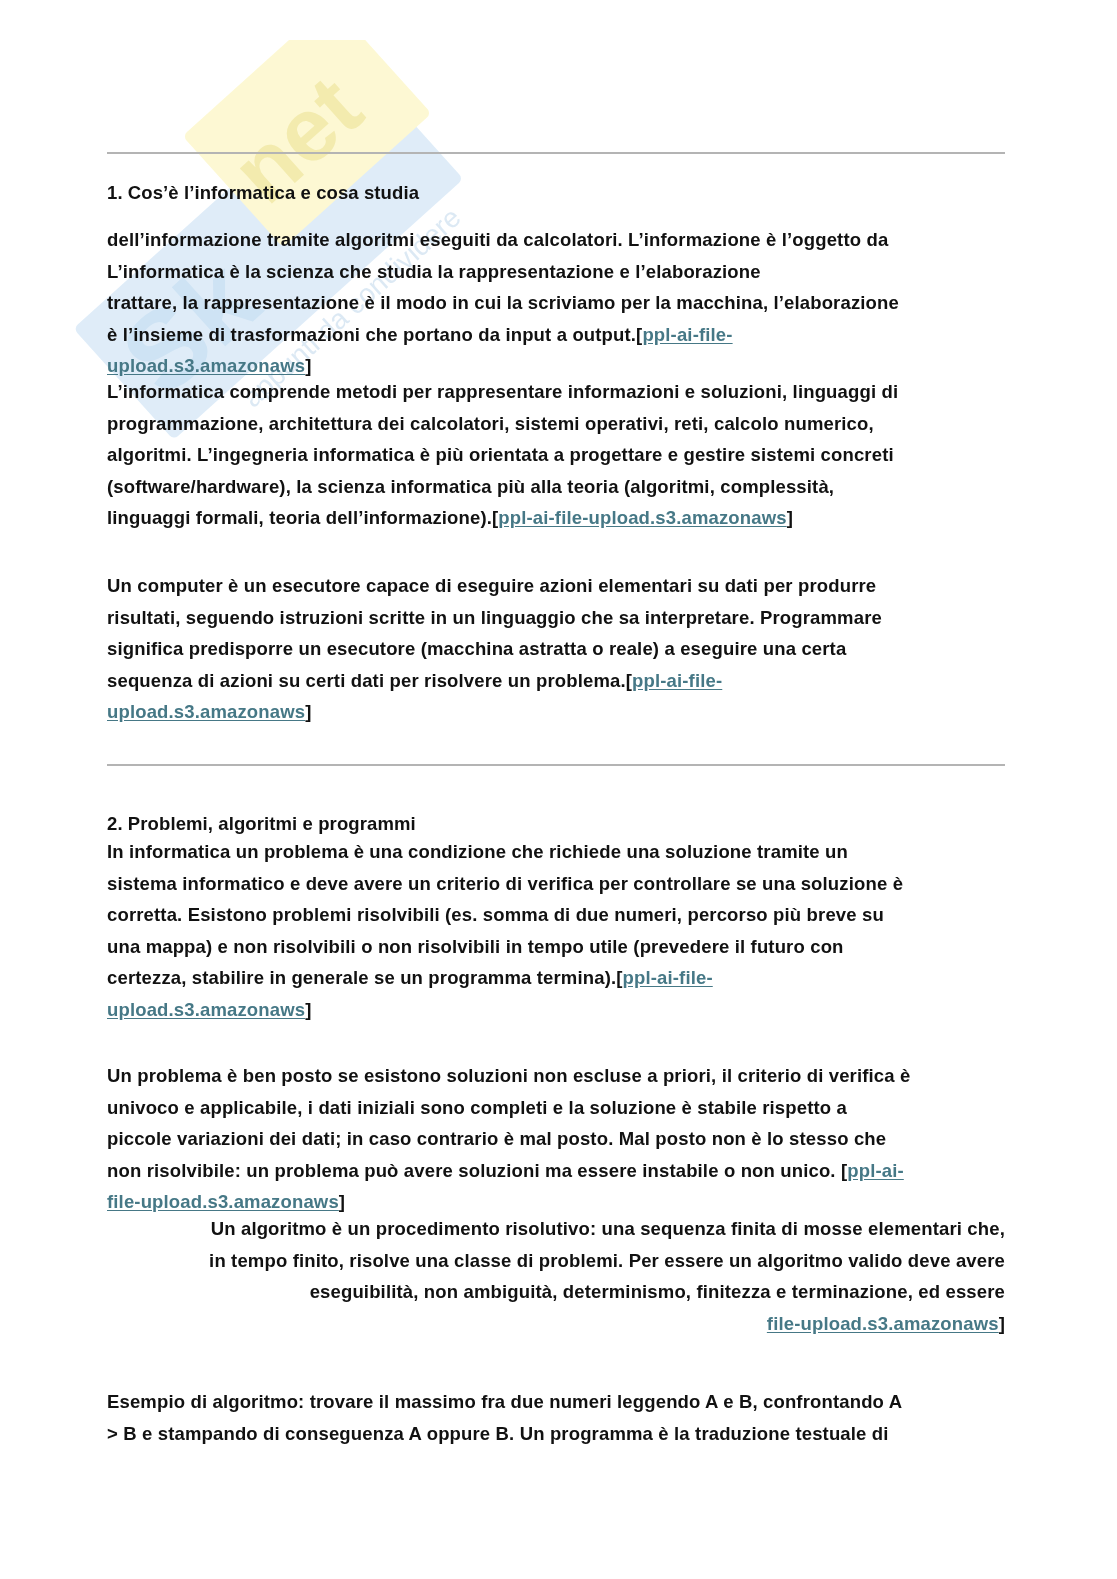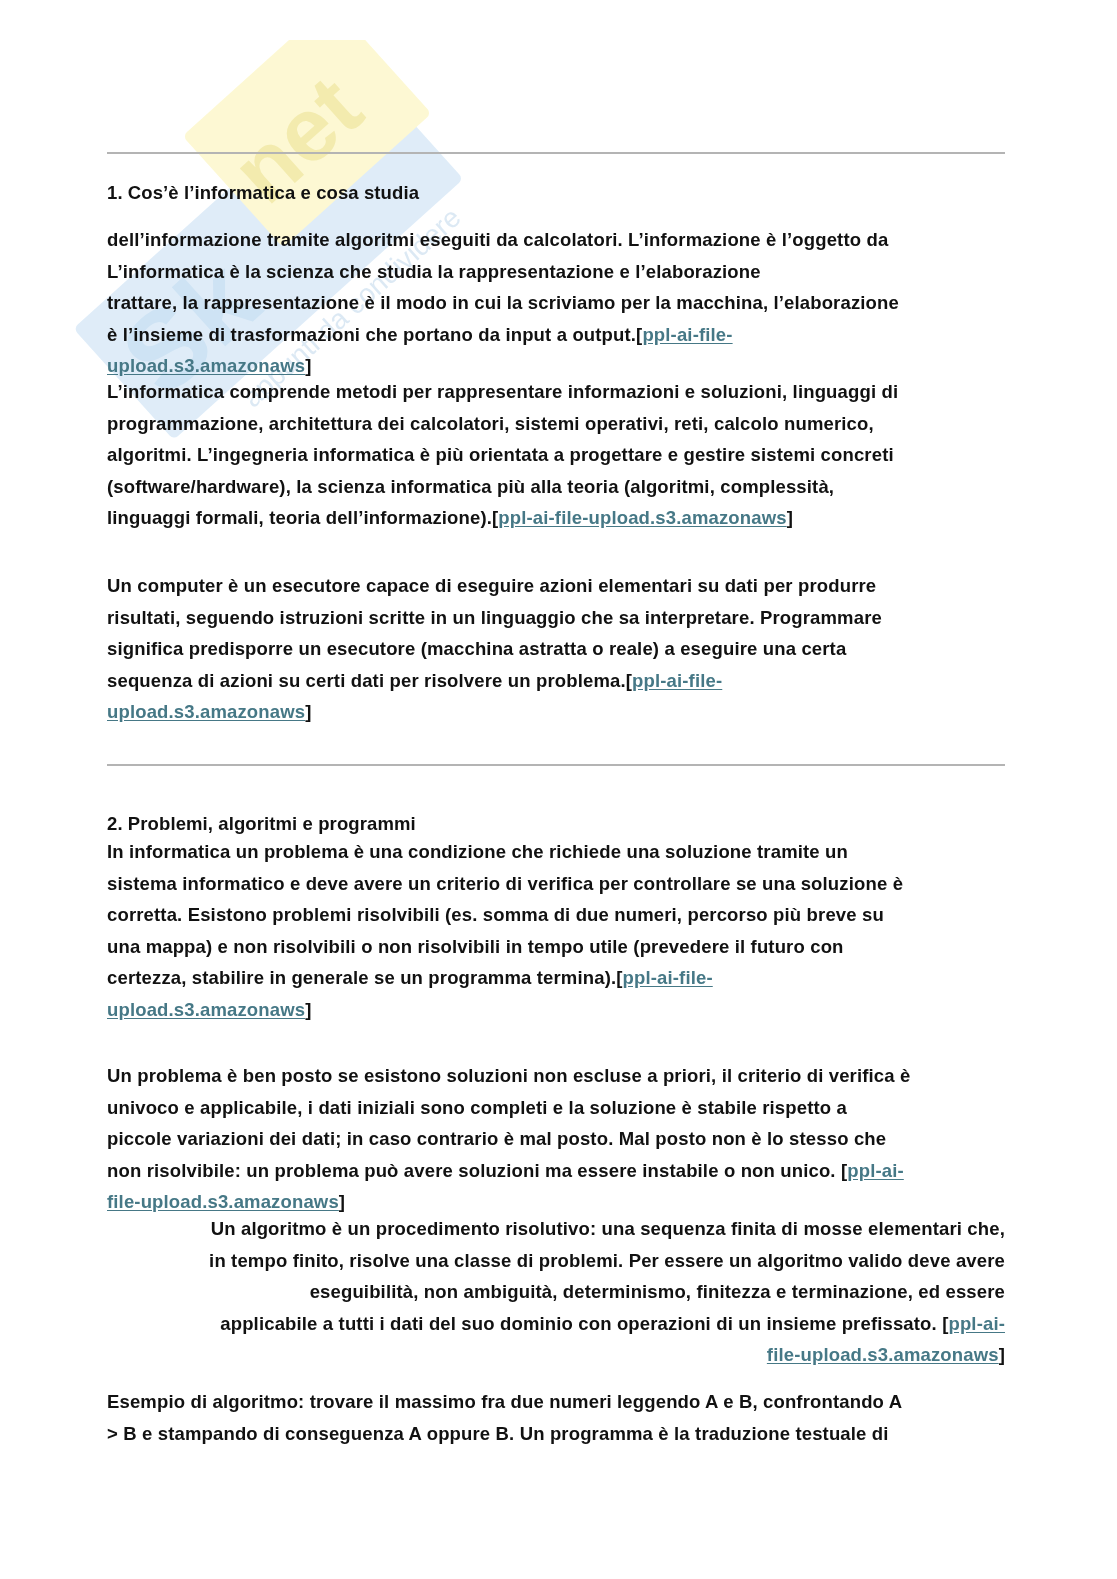--- a/index.html
+++ b/index.html
@@ -92,21 +92,20 @@
     <span class="line">univoco e applicabile, i dati iniziali sono completi e la soluzione è stabile rispetto a</span>
     <span class="line">piccole variazioni dei dati; in caso contrario è mal posto. Mal posto non è lo stesso che</span>
     <span class="line"><span>non risolvibile: un problema può avere soluzioni ma essere instabile o non unico. [</span><a class="src" href="#">ppl-ai-</a></span>
     <span class="line"><a class="src" href="#">file-upload.s3.amazonaws</a><span>]</span></span>
   </div>
 
   <div class="para" style="top:1213px;text-align:right;">
     <span class="line">Un algoritmo è un procedimento risolutivo: una sequenza finita di mosse elementari che,</span>
     <span class="line">in tempo finito, risolve una classe di problemi. Per essere un algoritmo valido deve avere</span>
     <span class="line">eseguibilità, non ambiguità, determinismo, finitezza e terminazione, ed essere</span>
-    <span class="line"><span>applicabile a tutti i dati del suo dominio con operazioni di un insieme prefissato. [</span><a class="src" href="#">ppl-ai-</a></span>
     <span class="line"><a class="src" href="#">file-upload.s3.amazonaws</a><span>]</span></span>
   </div>
 
   <div class="para" style="top:1386px;">
     <span class="line">Esempio di algoritmo: trovare il massimo fra due numeri leggendo A e B, confrontando A</span>
     <span class="line">&gt; B e stampando di conseguenza A oppure B. Un programma è la traduzione testuale di</span>
   </div>
 
 </div>
 

